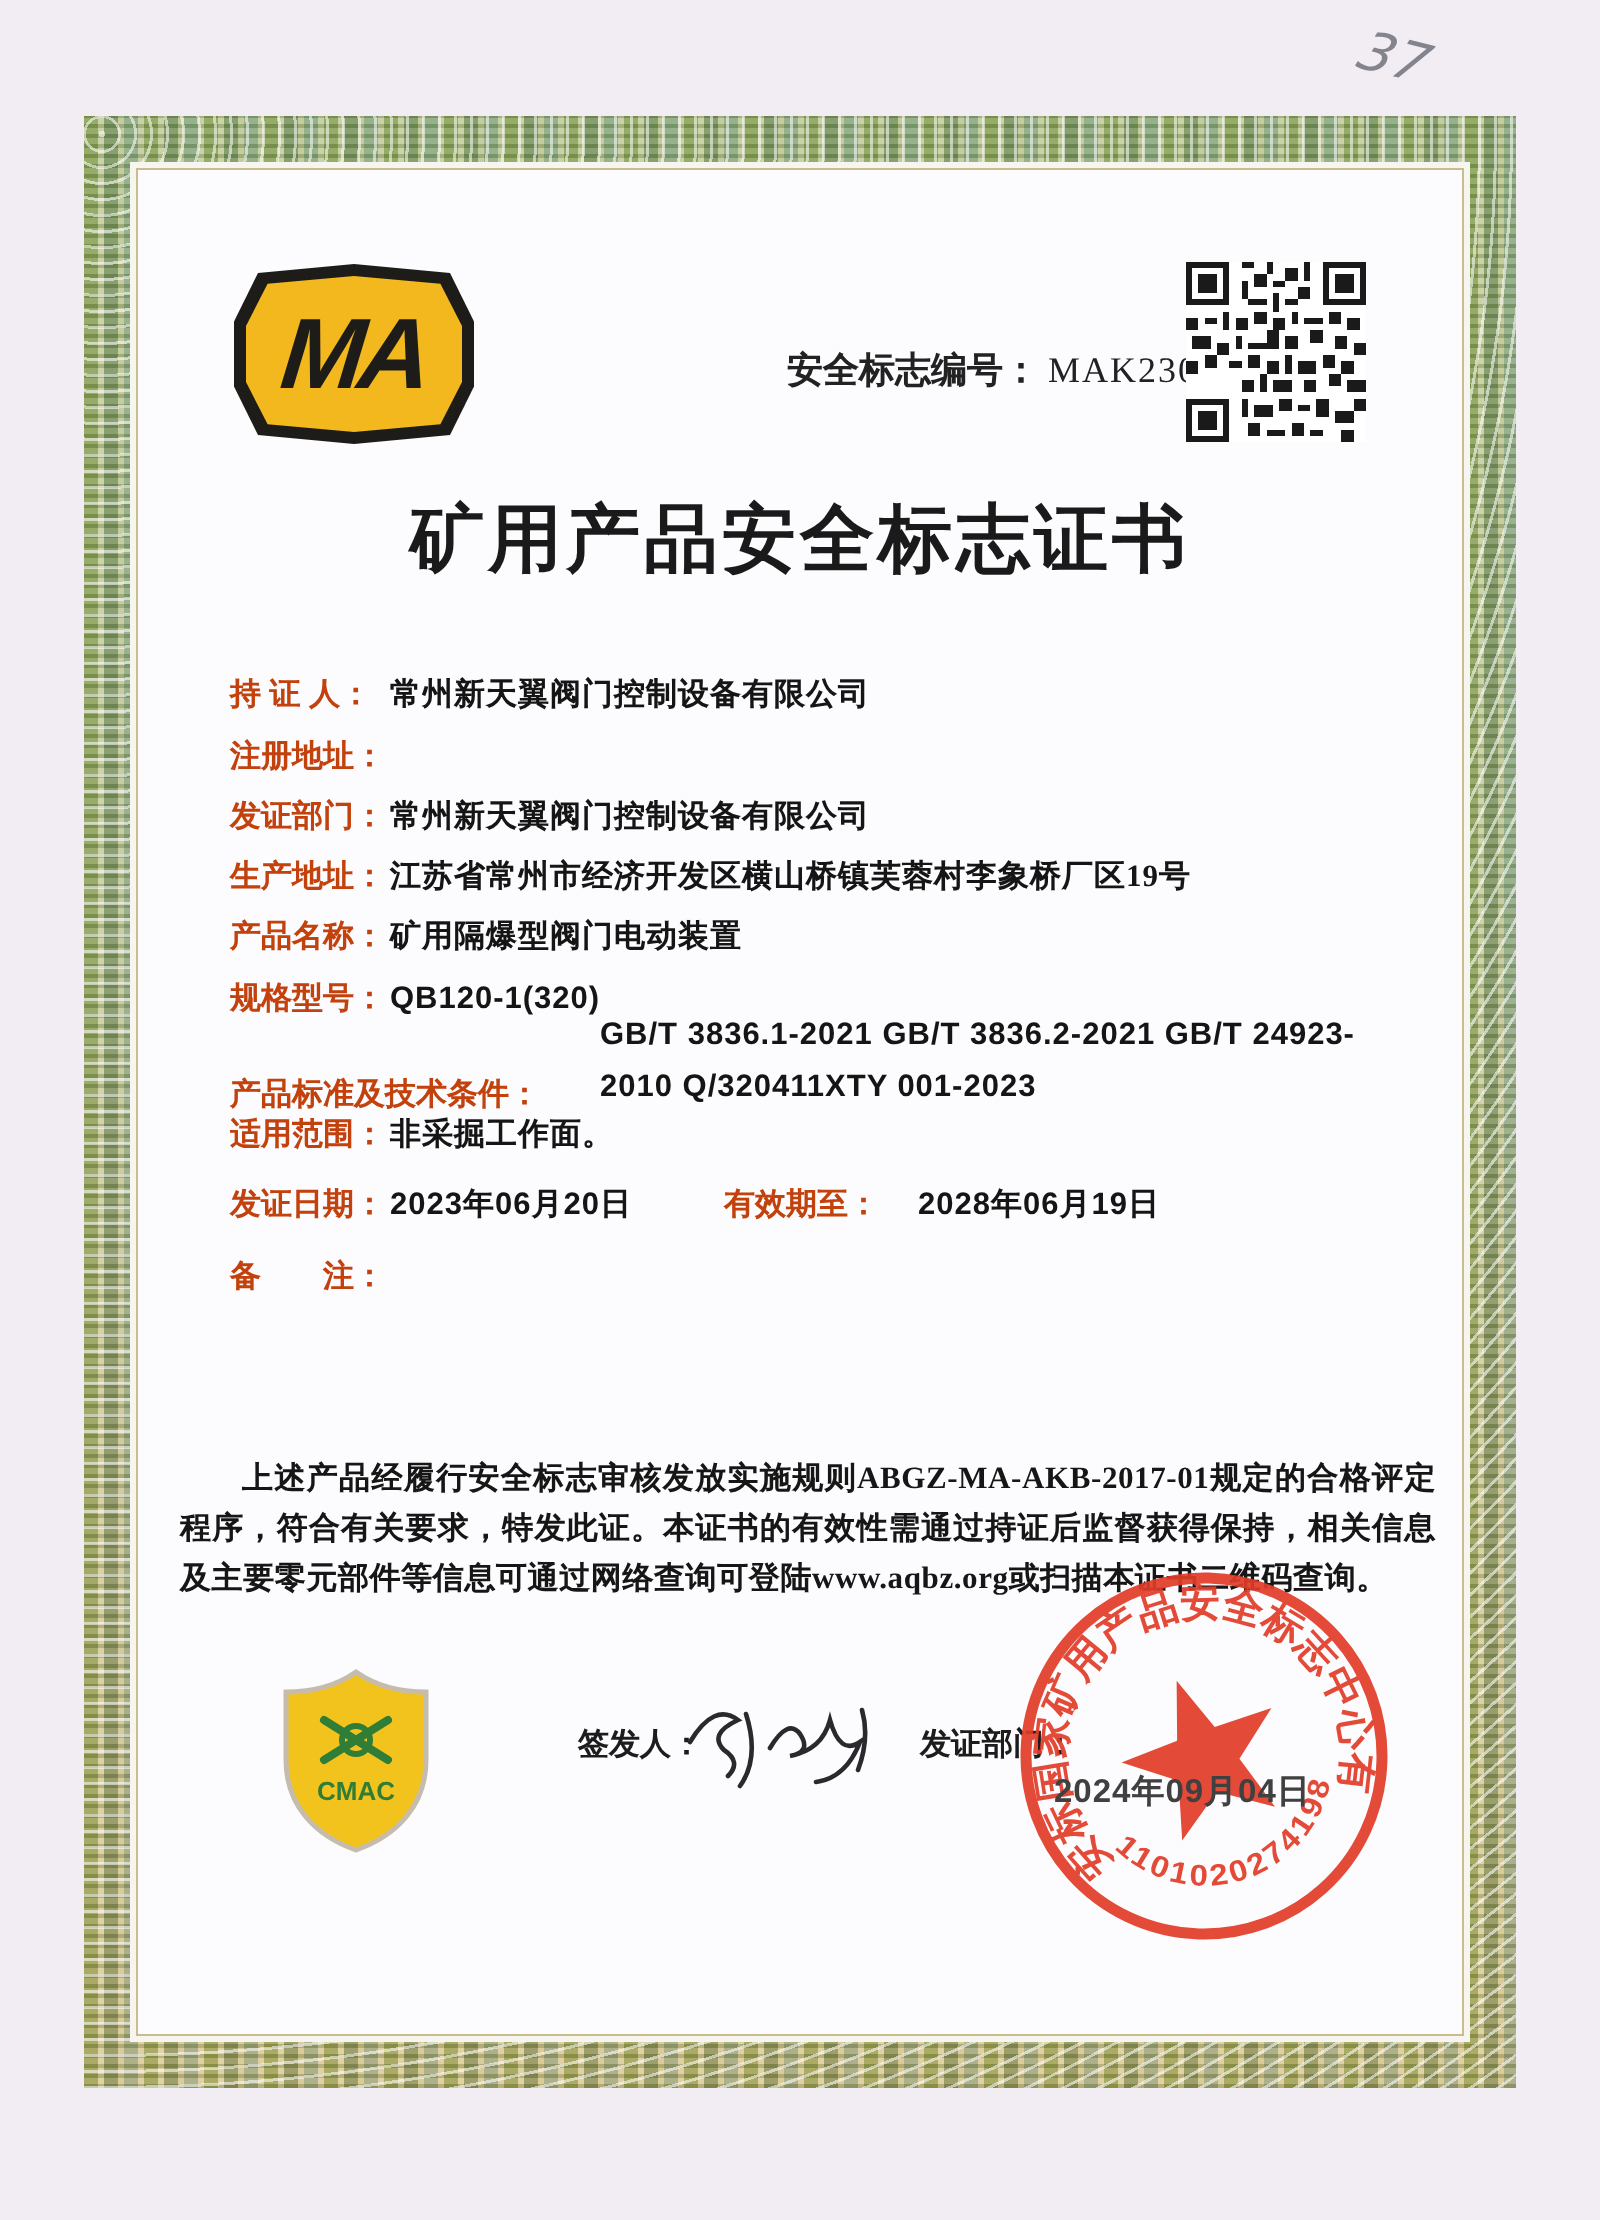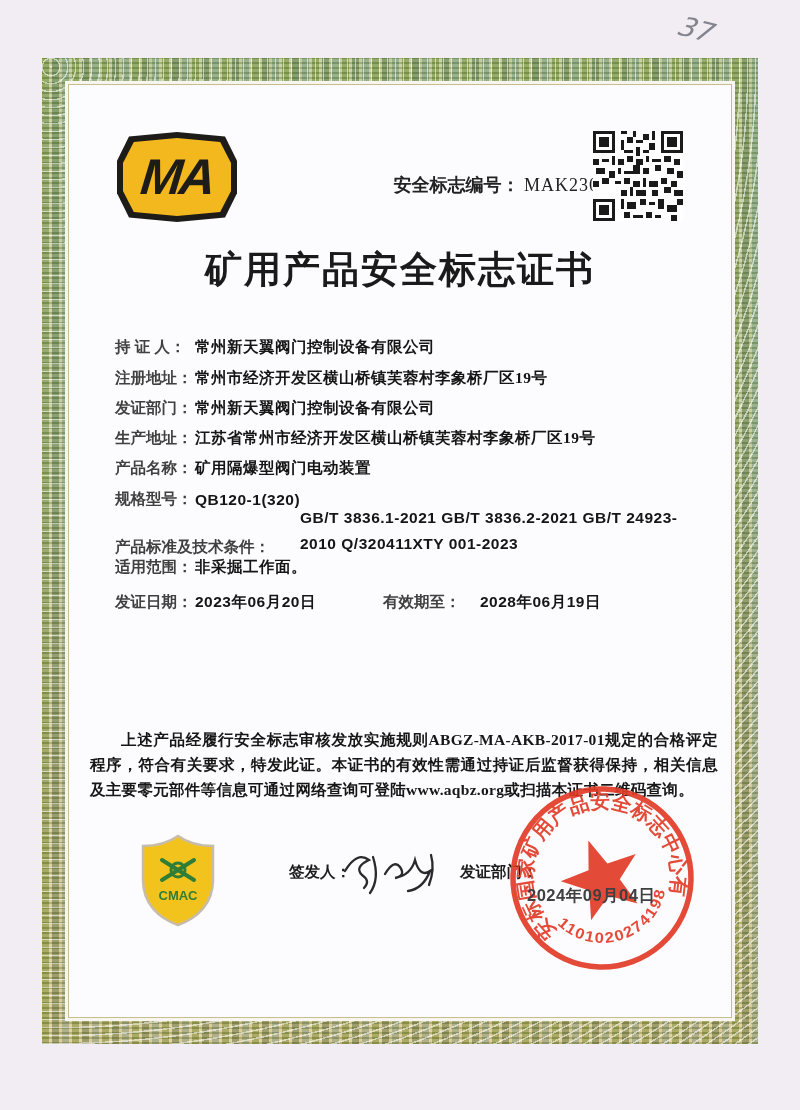--- a/index.html
+++ b/index.html
@@ -45,33 +45,33 @@
   .serial-line{position:absolute;left:0;top:88px;width:560px;text-align:right;
     font-family:"Liberation Serif",serif;font-size:18px;color:#222;font-weight:600;}
   .serial-line .num{font-family:"Liberation Serif",serif;letter-spacing:1px;font-weight:500;}
   .qr{position:absolute;left:524px;top:46px;width:90px;height:90px;}
   
   .cert-title{position:absolute;left:0;top:160px;width:100%;text-align:center;
     font-family:"Liberation Serif","DejaVu Serif",serif;font-weight:900;
     font-size:37px;color:#1a1a1a;letter-spacing:2px;}
   
   .row{position:absolute;left:46px;right:20px;display:flex;align-items:center;}
-  .flabel{font-weight:700;font-size:15.5px;color:#404040;min-width:80px;white-space:nowrap;
+  .flabel{font-weight:700;font-size:15.5px;color:#c2410c;min-width:80px;white-space:nowrap;
     font-family:"Liberation Sans",sans-serif;}
   .fvalue{font-weight:700;font-size:15.5px;color:#151515;
     font-family:Liberation Serif, serif;letter-spacing:.5px;}
   .r0{top:252px}.r1{top:283px}.r2{top:313px}.r3{top:343px}
   .r4{top:373px}.r5{top:404px}.r7{top:472px}
   .standards{top:420px;align-items:flex-end;}
   .standards .flabel{min-width:0;margin-right:30px;}
   .standards .fvalue{max-width:390px;line-height:1.7;
     font-family:"Liberation Sans",sans-serif;}
   .r5 .fvalue, .date-row .fvalue{font-family:"Liberation Sans",sans-serif;}
   .date-row{top:507px;}
-  .date-row .flabel.second{margin-left:53px;min-width:97px;}
+  .date-row .flabel.second{margin-left:32px;min-width:97px;}
   .date-row .fvalue.first{min-width:135px;}
   .remark-row{top:543px;}
   
   .statement{position:absolute;left:21px;top:643px;width:628px;
     font-family:"Liberation Serif","DejaVu Serif",serif;font-weight:700;
     font-size:15.5px;line-height:1.6;color:#161616;text-align:justify;text-indent:2em;
     letter-spacing:.3px;}
   
   .cmac{position:absolute;left:69px;top:748px;width:80px;height:95px;}
   .sign-label{position:absolute;left:220px;top:777px;font-weight:700;font-size:15.5px;color:#1c1c1c;}
@@ -174,21 +174,20 @@
     </svg>
 
     <div class="cert-title">矿用产品安全标志证书</div>
 
     <div class="row r0">
       <span class="flabel">持 证 人：</span>
       <span class="fvalue">常州新天翼阀门控制设备有限公司</span>
     </div>
     <div class="row r1">
       <span class="flabel">注册地址：</span>
-      <span class="fvalue">常州市经济开发区横山桥镇芙蓉村李象桥厂区19号</span>
     </div>
     <div class="row r2">
       <span class="flabel">发证部门：</span>
       <span class="fvalue">常州新天翼阀门控制设备有限公司</span>
     </div>
     <div class="row r3">
       <span class="flabel">生产地址：</span>
       <span class="fvalue">江苏省常州市经济开发区横山桥镇芙蓉村李象桥厂区19号</span>
     </div>
     <div class="row r4">
@@ -208,20 +207,23 @@
       <span class="fvalue">非采掘工作面。</span>
     </div>
 
     <div class="row date-row">
       <span class="flabel">发证日期：</span>
       <span class="fvalue first">2023年06月20日</span>
       <span class="flabel second">有效期至：</span>
       <span class="fvalue">2028年06月19日</span>
     </div>
 
+    <div class="row remark-row">
+      <span class="flabel">备　　注：</span>
+    </div>
 
     <div class="statement">上述产品经履行安全标志审核发放实施规则ABGZ-MA-AKB-2017-01规定的合格评定程序，符合有关要求，特发此证。本证书的有效性需通过持证后监督获得保持，相关信息及主要零元部件等信息可通过网络查询可登陆www.aqbz.org或扫描本证书二维码查询。</div>
 
     <svg class="cmac" viewBox="0 0 80 95">
       <path d="M40 3 C50 10 63 13 75 13 L75 47 C75 70 60 85 40 92 C20 85 5 70 5 47 L5 13 C17 13 30 10 40 3 Z" fill="#f3c31d" stroke="#c6bcae" stroke-width="2.5"></path>
       <g stroke="#2f7d36" stroke-width="4" stroke-linecap="round" fill="none">
         <line x1="24" y1="27" x2="56" y2="47"></line>
         <line x1="56" y1="27" x2="24" y2="47"></line>
       </g>
       <circle cx="40" cy="37" r="7" fill="none" stroke="#2f7d36" stroke-width="3"></circle>

